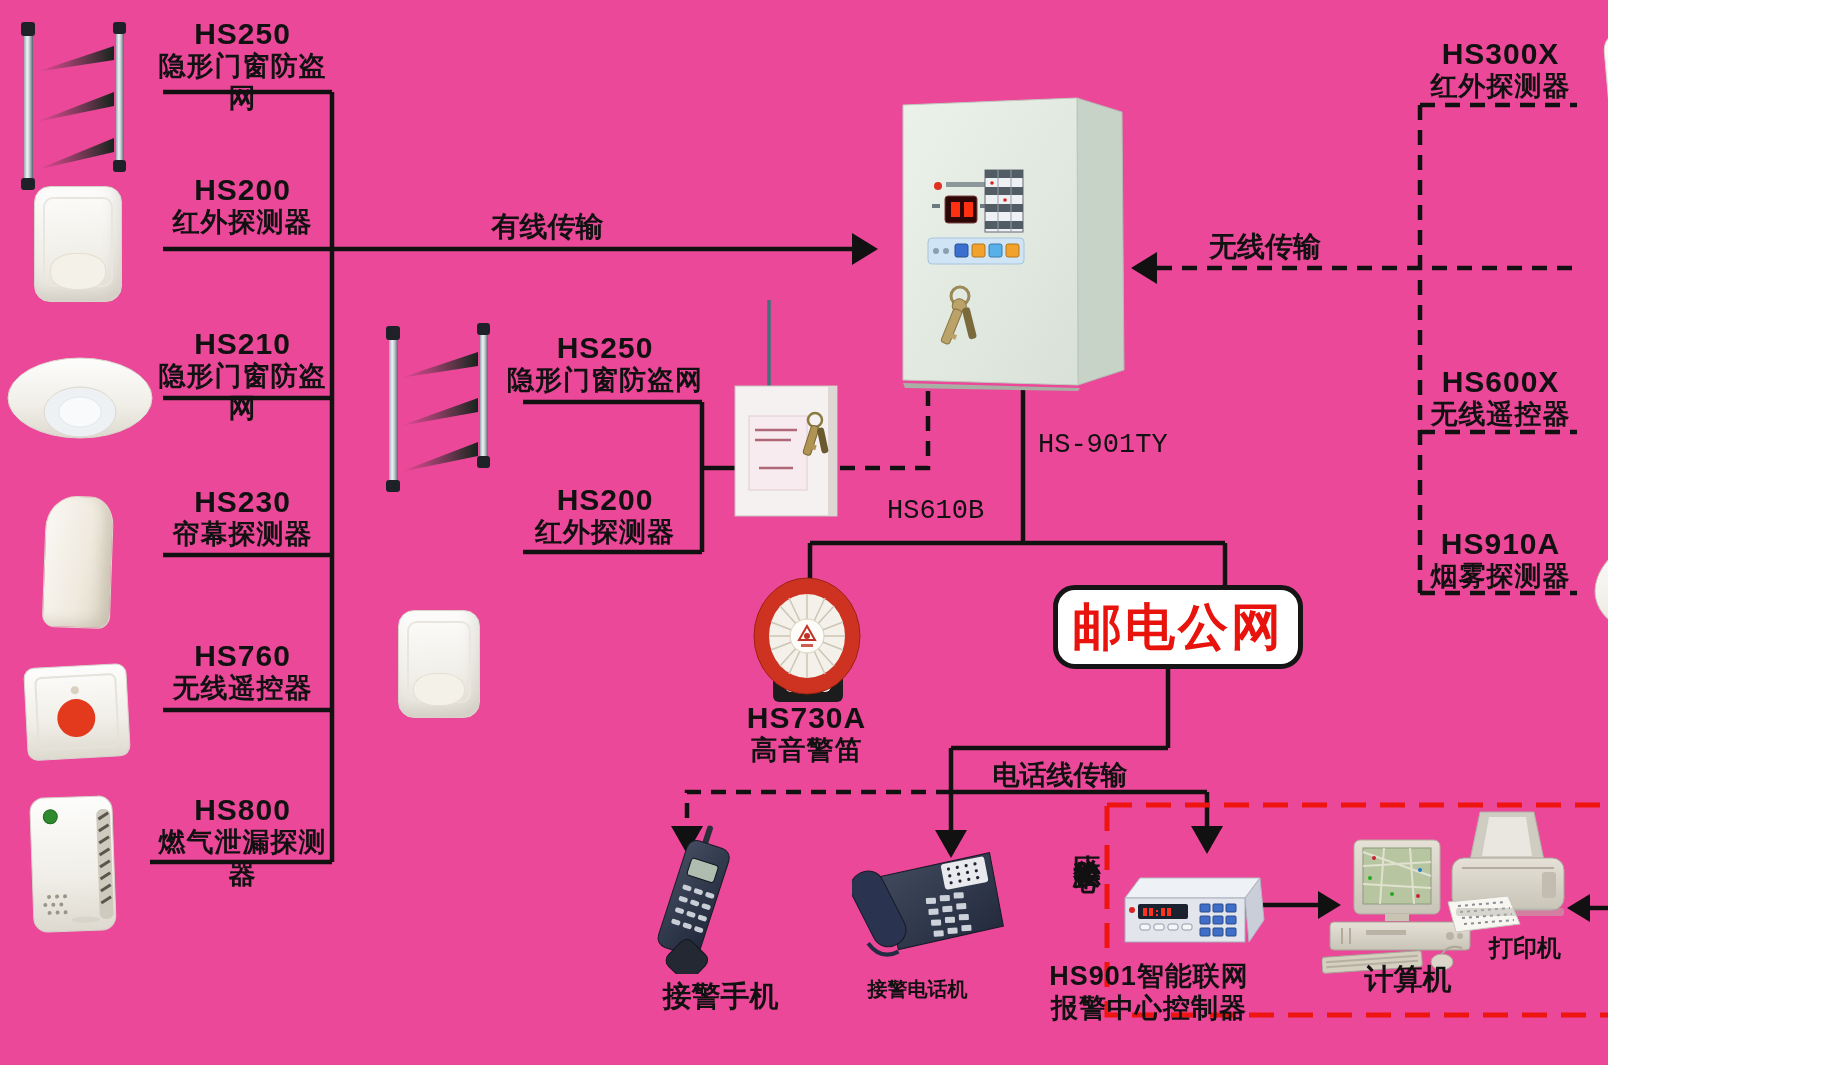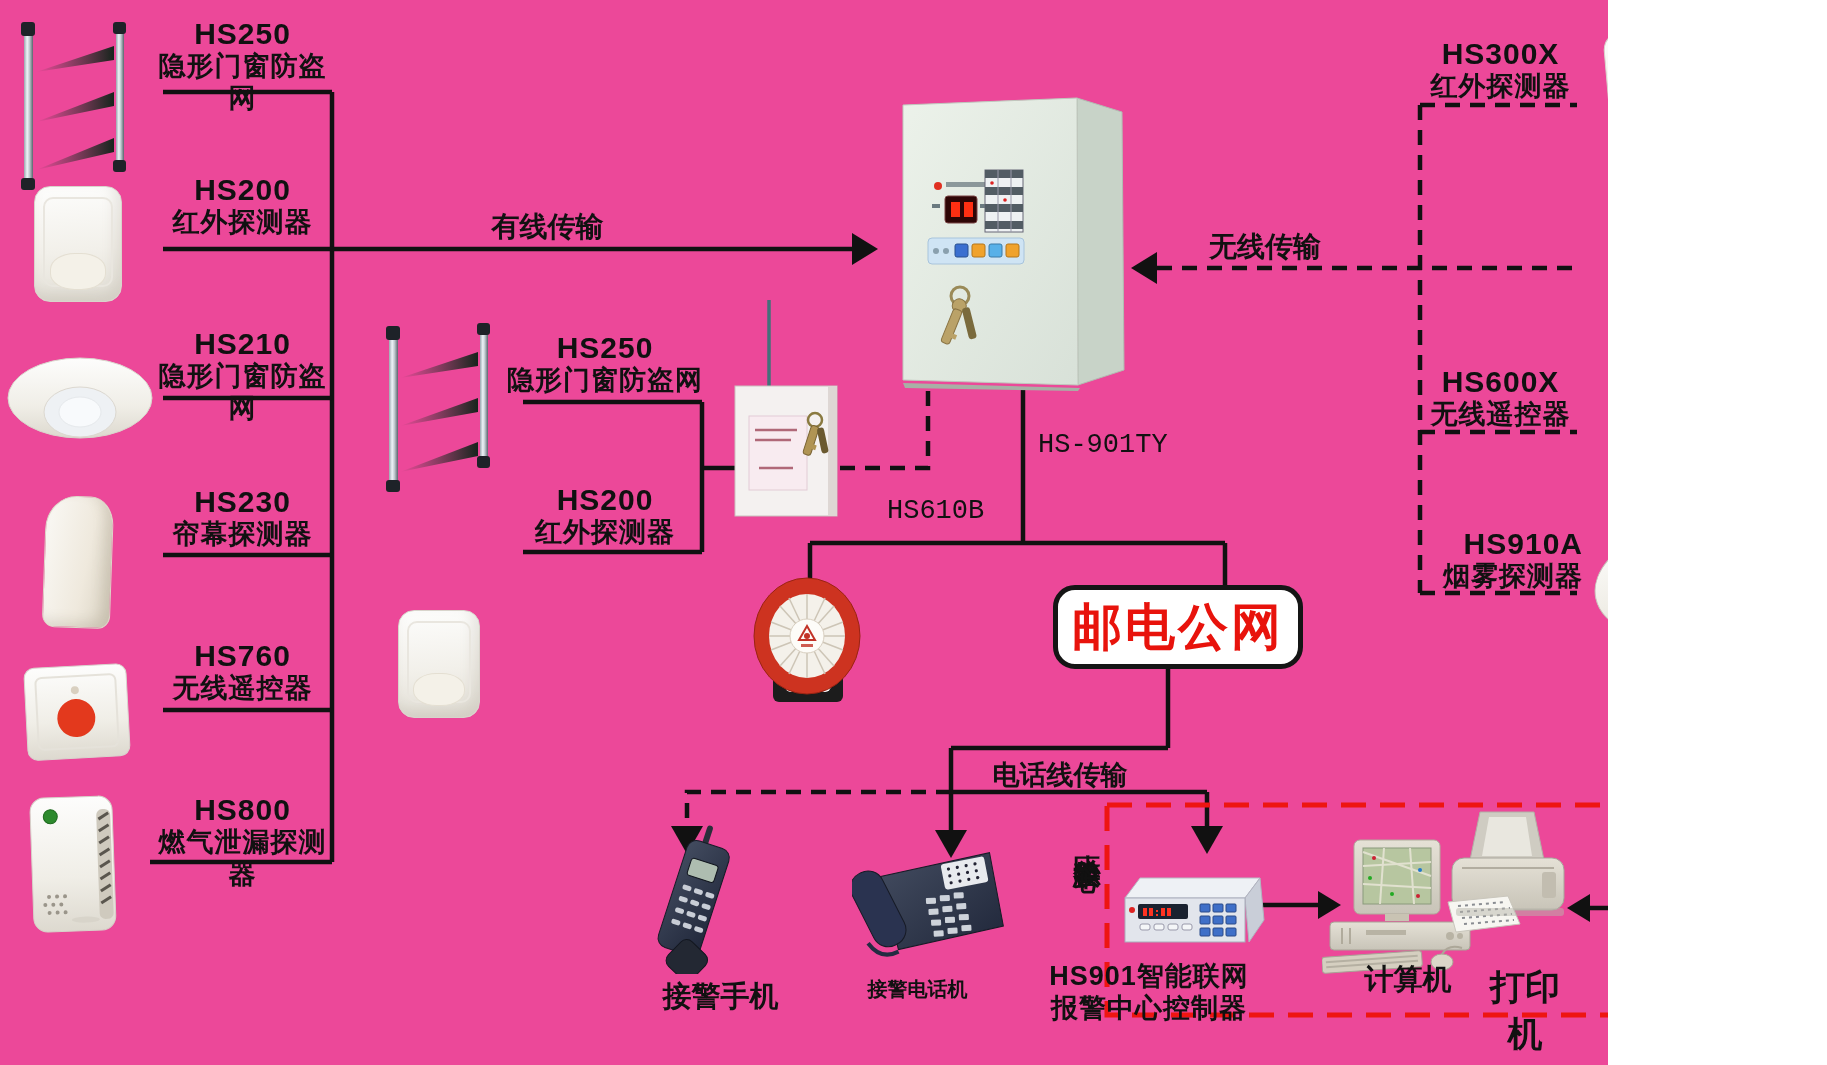--- a/index.html
+++ b/index.html
@@ -342,20 +342,24 @@
           <line x1="72" y1="24" x2="36" y2="100"></line>
         <line x1="18" y1="48" x2="90" y2="76"></line>
           <line x1="90" y1="48" x2="18" y2="76"></line>
       </g>
       <circle cx="54" cy="62" r="17" fill="#fdfcf8" stroke="#d8cfc0"></circle>
       <polygon points="54,52 62,66 46,66" fill="none" stroke="#c23327" stroke-width="2"></polygon>
       <circle cx="54" cy="62" r="3" fill="#c23327"></circle>
       <rect x="48" y="70" width="12" height="3" fill="#c23327" opacity="0.8"></rect>
     </svg>
   </div>
+  <div class="lbl" style="left:714px;top:700px;width:185px;">
+    <span class="m">HS730A</span>
+    <span class="n">高音警笛</span>
+  </div>
 
   <div class="dev" style="left:1592px;top:2px;">
     <svg width="108" height="158">
       <line x1="86" y1="0" x2="92" y2="34" stroke="#333" stroke-width="4"></line>
       <g transform="rotate(-5 54 90)">
         <rect x="16" y="28" width="70" height="122" rx="18" fill="url(#whiteG)" stroke="#d8d4cc"></rect>
         <rect x="28" y="50" width="46" height="48" rx="10" fill="#f6f4ee" stroke="#e4dfd4"></rect>
         <rect x="24" y="112" width="54" height="4" fill="#e6e2d8"></rect>
         <rect x="24" y="122" width="54" height="4" fill="#e6e2d8"></rect>
       </g>
@@ -419,21 +423,21 @@
   </div>
 
   <div class="lbl" style="left:1418px;top:36px;width:165px;">
     <span class="m">HS300X</span>
     <span class="n">红外探测器</span>
   </div>
   <div class="lbl" style="left:1418px;top:364px;width:165px;">
     <span class="m">HS600X</span>
     <span class="n">无线遥控器</span>
   </div>
-  <div class="lbl" style="left:1418px;top:526px;width:165px;text-align:right;">
+  <div class="lbl" style="left:1418px;top:526px;width:165px;">
     <span class="m">HS910A</span>
     <span class="n">烟雾探测器</span>
   </div>
 
   <div class="dev" style="left:638px;top:822px;">
     <svg width="115" height="152">
       <g transform="rotate(18 56 75)">
         <rect x="47" y="2" width="6" height="24" rx="3" fill="#2a2f3a"></rect>
         <rect x="34" y="20" width="44" height="112" rx="10" fill="url(#phoneG)" stroke="#171b26"></rect>
         <rect x="42" y="38" width="28" height="18" rx="3" fill="#aebdb0" stroke="#11151e"></rect>
@@ -588,17 +592,17 @@
       <polygon points="2,92 62,86 74,114 10,122" fill="#f7f6f1" stroke="#c9c6bc"></polygon>
       <g stroke="#8a8d92" stroke-width="2" stroke-dasharray="3 4">
         <line x1="12" y1="96" x2="60" y2="92"></line>
           <line x1="14" y1="102" x2="64" y2="98"></line>
         <line x1="16" y1="108" x2="66" y2="104"></line>
           <line x1="18" y1="114" x2="68" y2="110"></line>
       </g>
       <rect x="10" y="98" width="108" height="8" rx="3" fill="#b8b5ab" opacity="0.5"></rect>
     </svg>
   </div>
-  <div class="plain" style="left:1475px;top:964px;width:100px;font-size:35px;">打印机</div>
+  <div class="plain" style="left:1475px;top:932px;width:100px;font-size:24px;">打印机</div>
 
   <div class="plain" style="left:1635px;top:961px;width:170px;font-size:29px;">HS2003软件</div>
 
 </div>
 
 </body></html>

